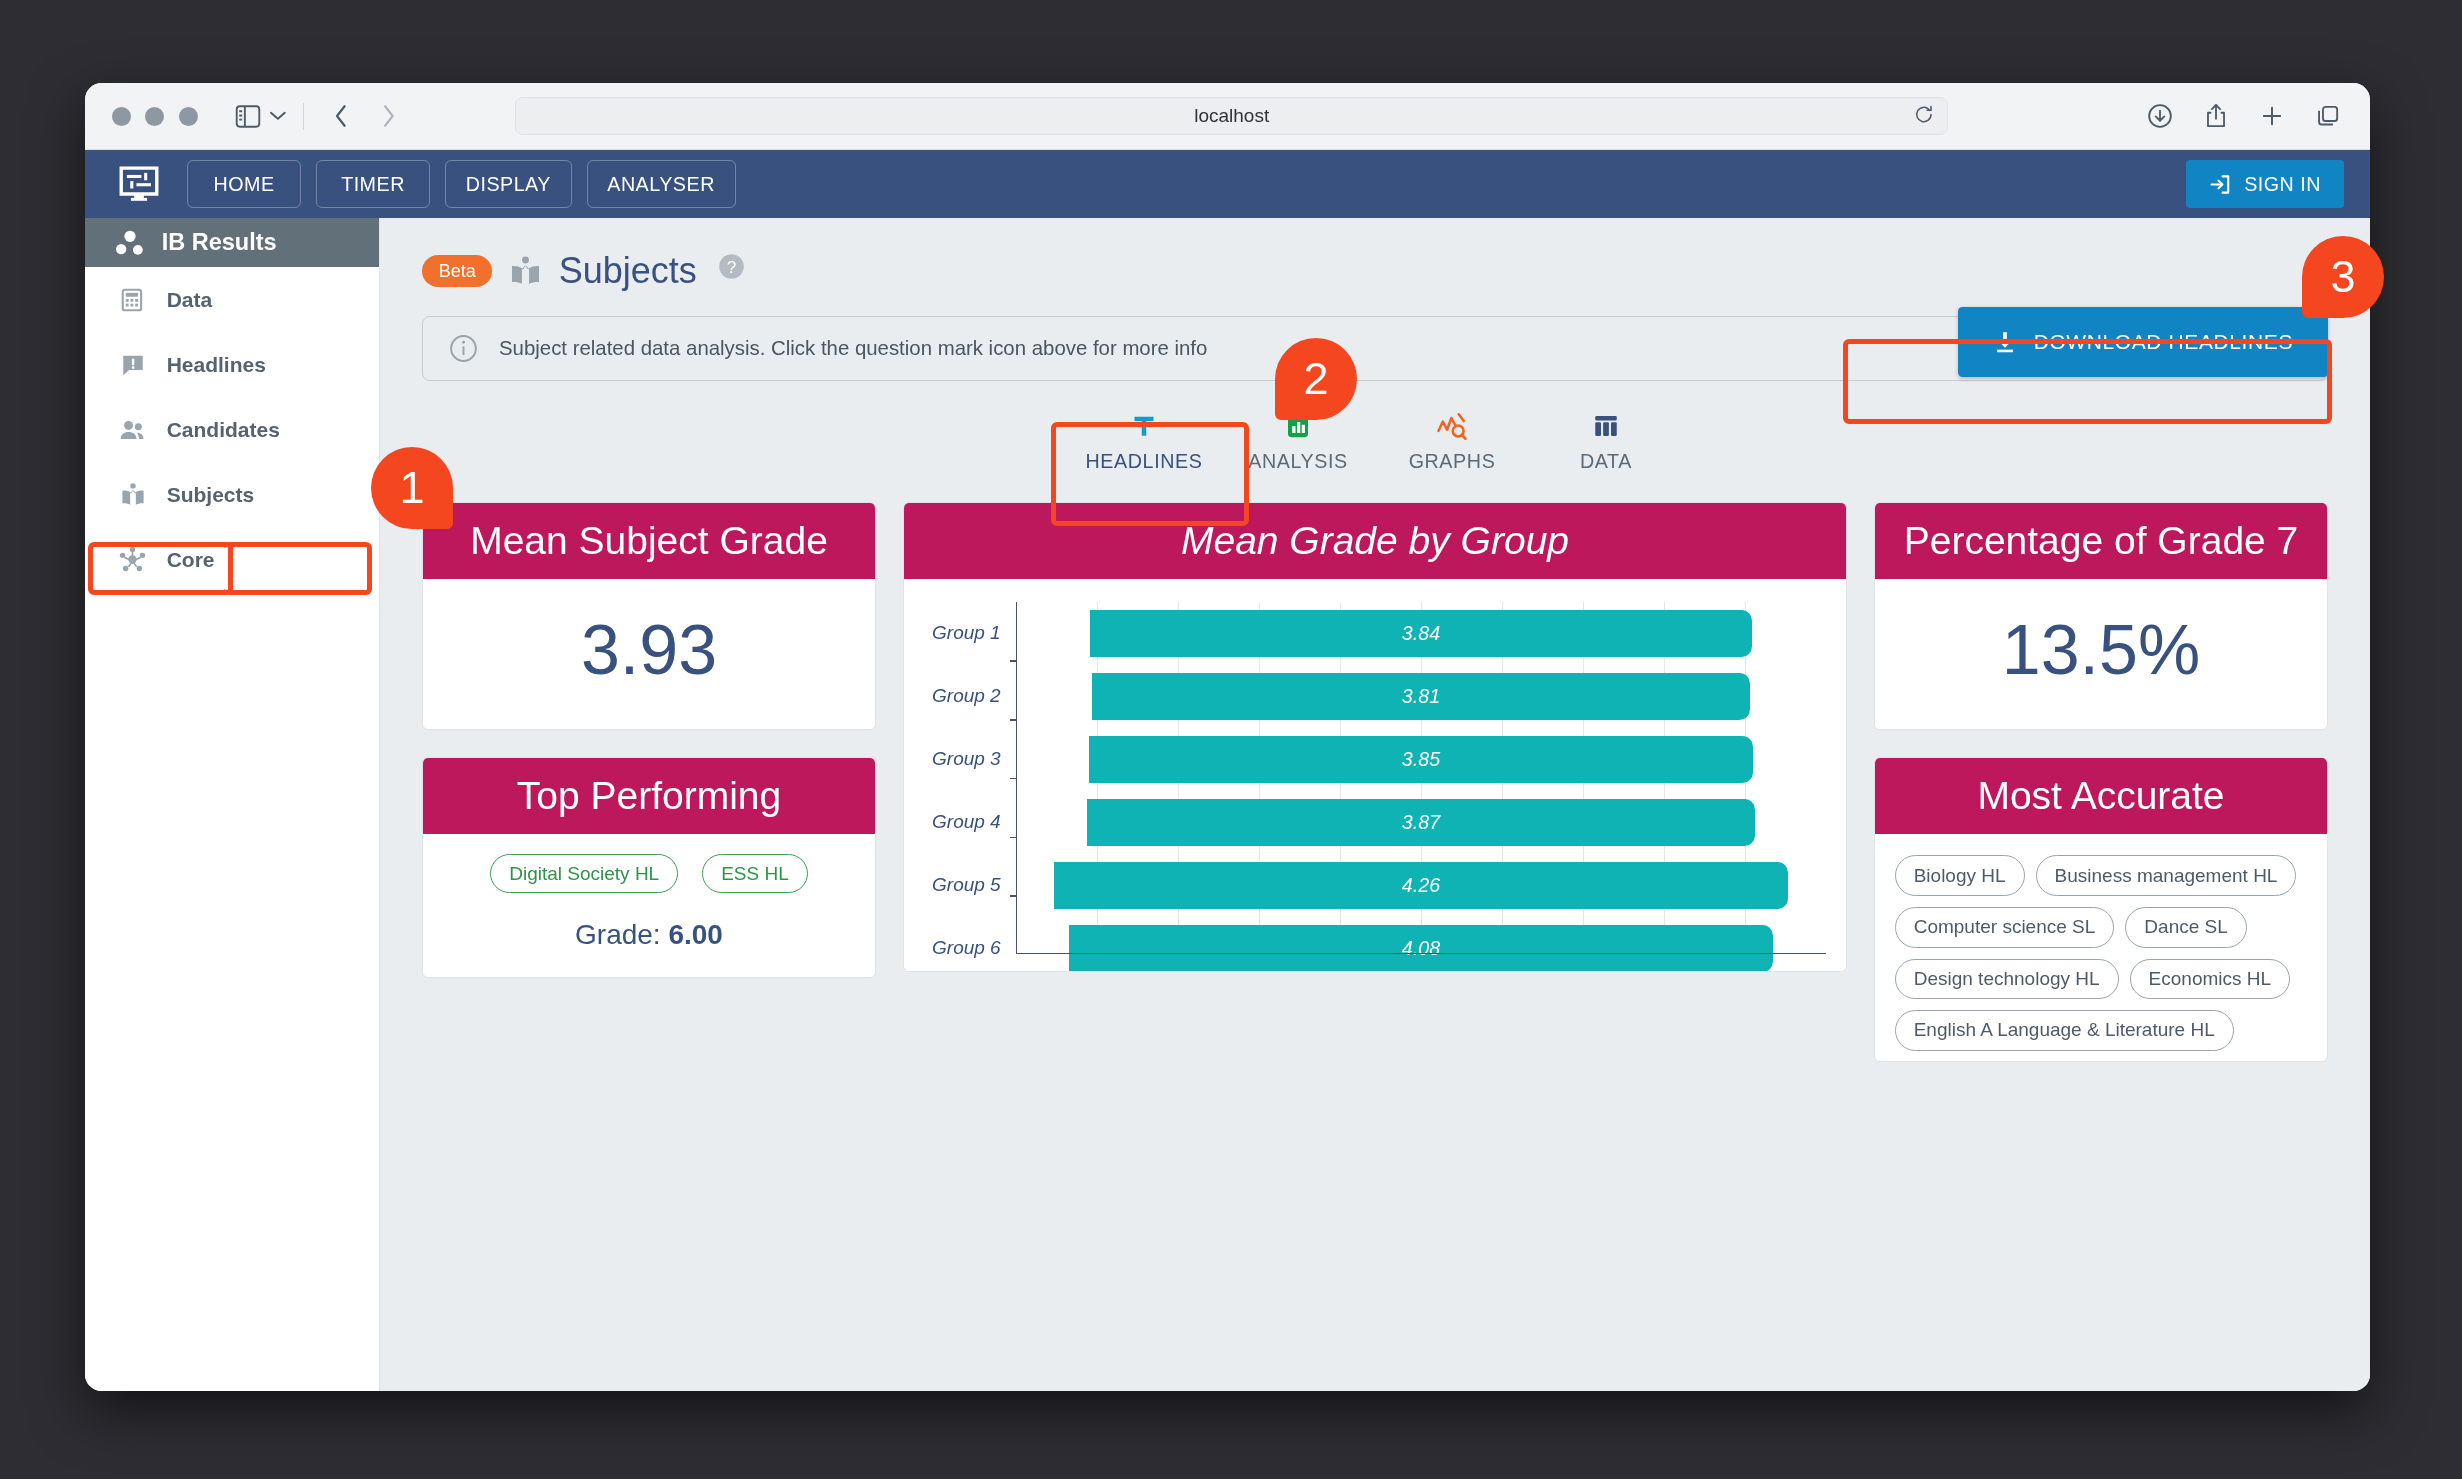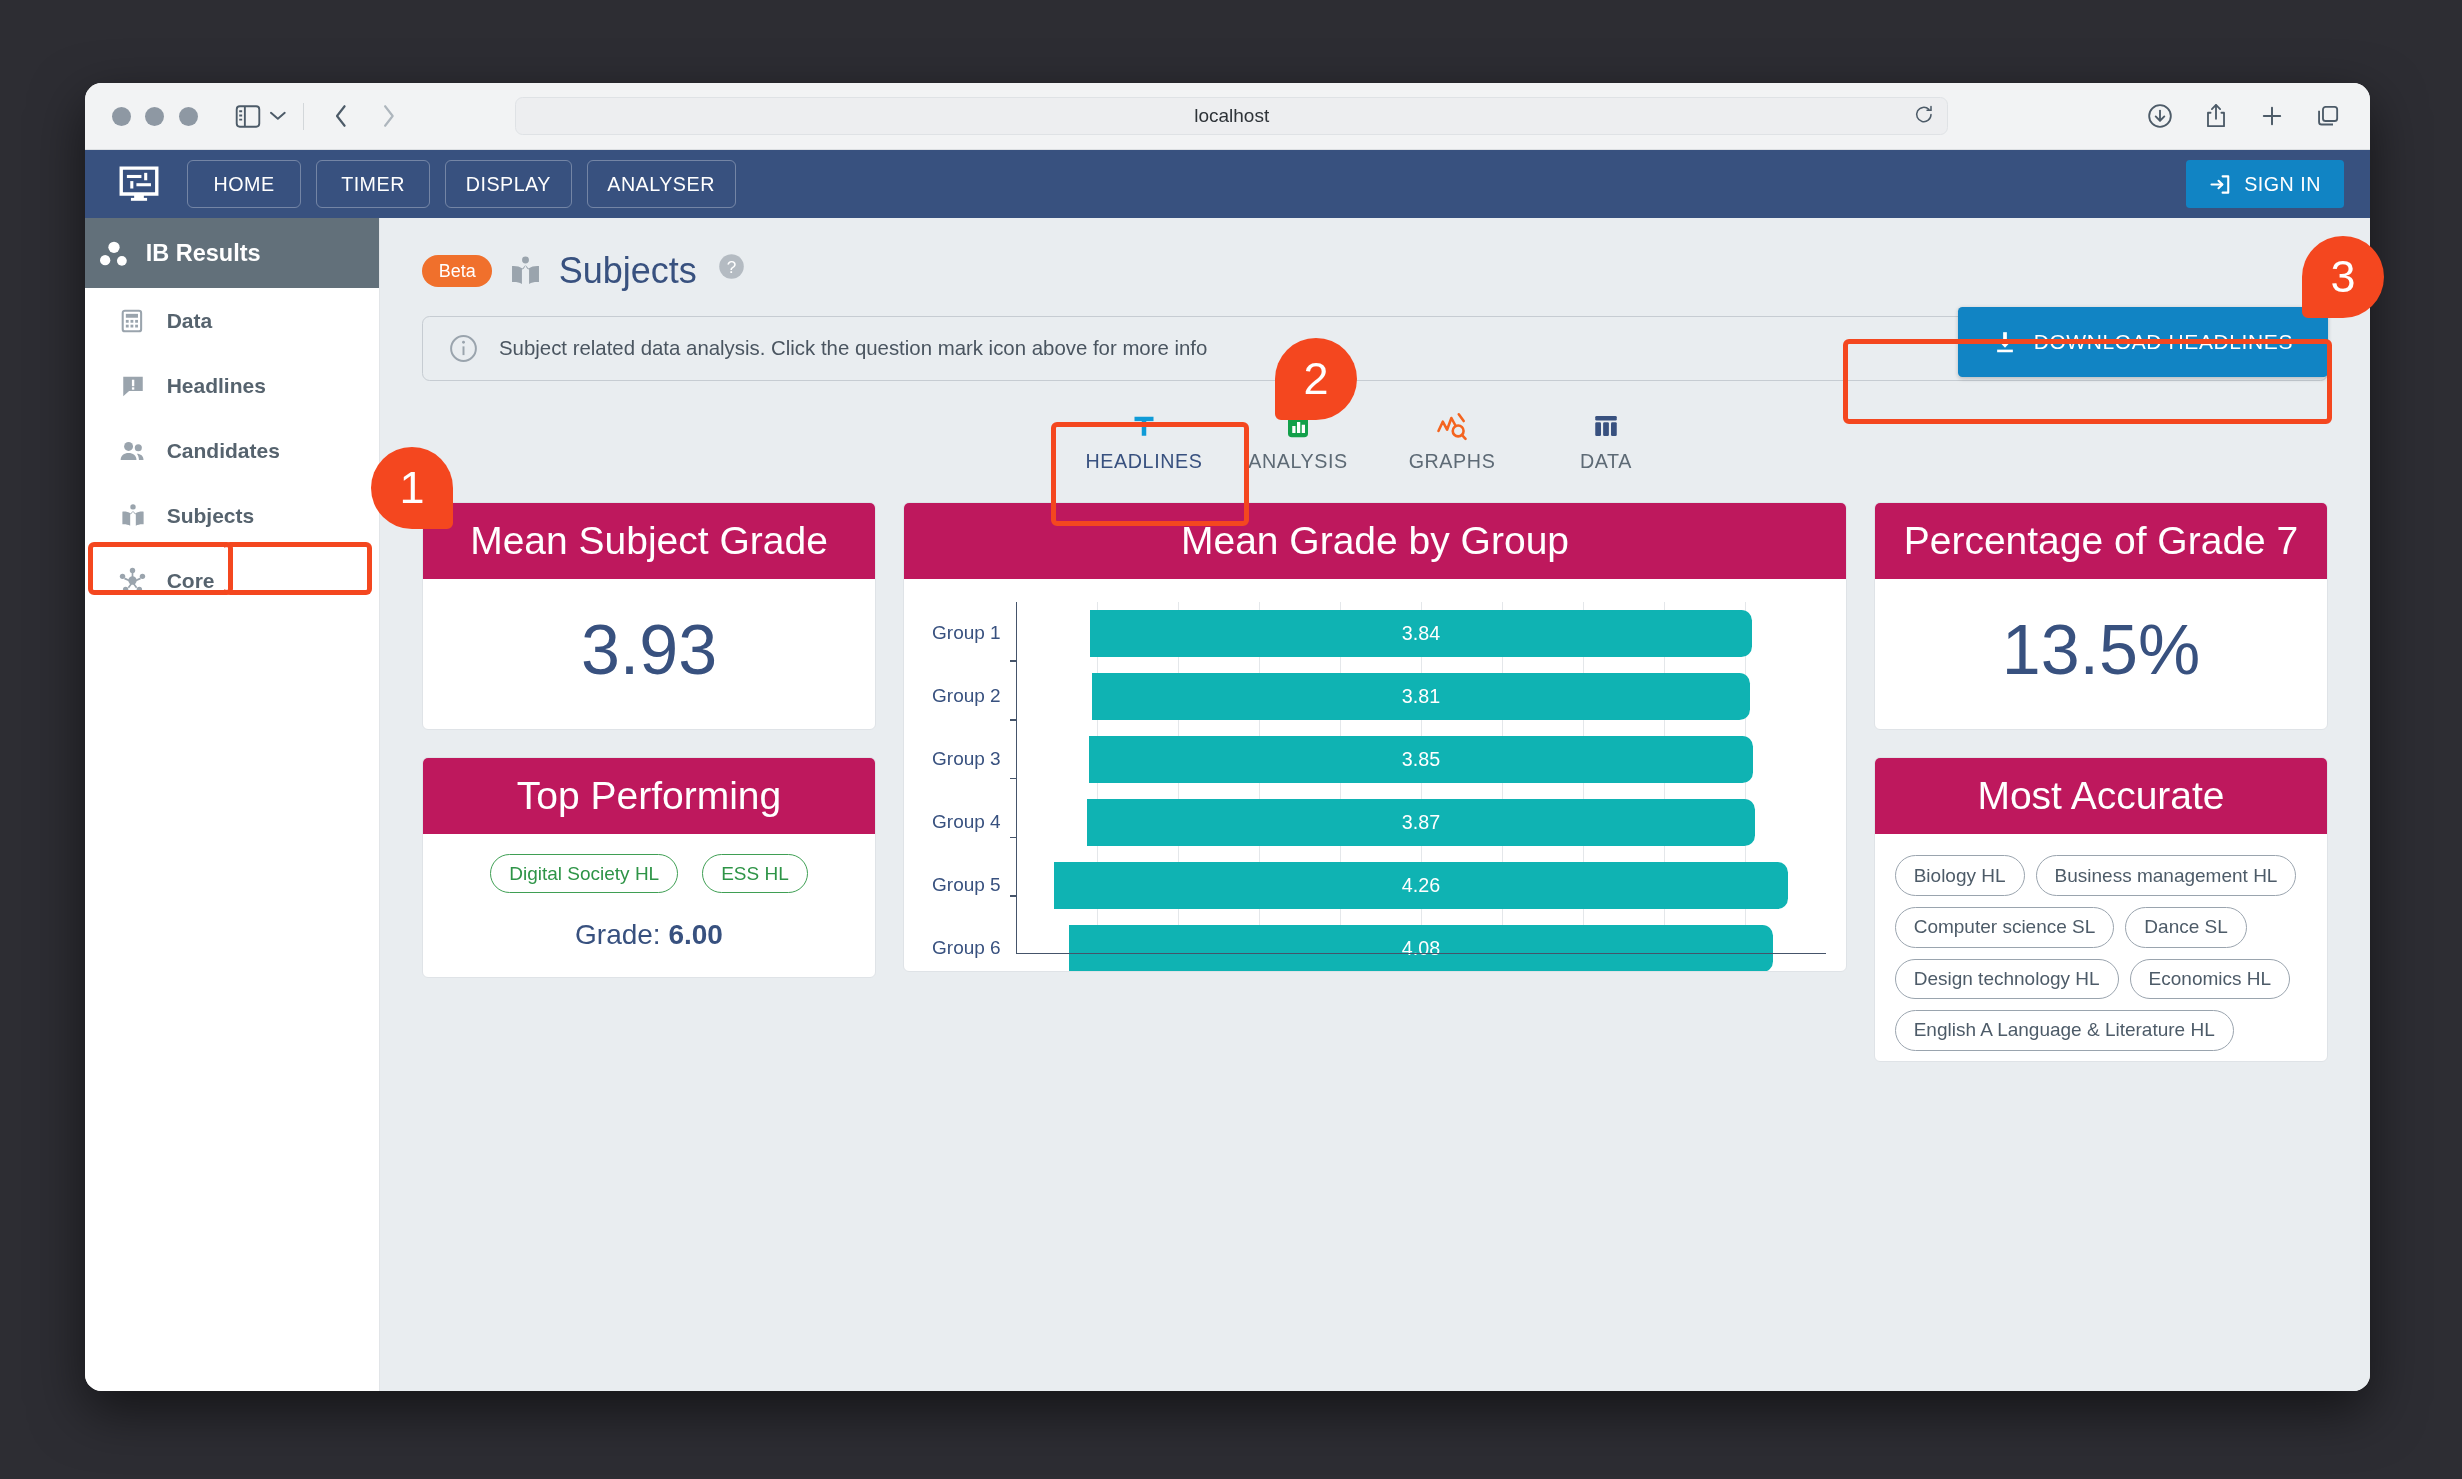--- a/index.html
+++ b/index.html
@@ -108,24 +108,24 @@
     font-family: "Liberation Sans", sans-serif;
     cursor: pointer;
   }
 
   
   #app-body { display: flex; height: calc(1308px - 67px - 68px); }
 
   
   #sidebar { width: 295px; flex: none; background: #ffffff; border-right: 0.8px solid #e2e5e8; }
   #sidebar-header {
-    height: 70px;
+    height: 49px;
     background: #62707a;
     display: flex; align-items: center; gap: 16.7px;
-    padding-left: 14px;
+    padding-left: 30px;
     color: #ffffff;
     font-size: 23.5px;
     font-weight: bold;
   }
   .side-item {
     height: 65px;
     display: flex; align-items: center; gap: 19.7px;
     padding-left: 33px;
     color: #56636e;
     font-size: 21px;
@@ -166,21 +166,21 @@
     display: flex; flex-direction: column; align-items: center; justify-content: center;
     gap: 9px;
     cursor: pointer;
   }
   .tab-label { font-size: 19.7px; letter-spacing: 0.6px; color: #5d6a75; }
   .tab.active .tab-label { color: #38517f; }
 
   
   #dash { display: flex; gap: 27px; padding: 18px 42px 0 42px; align-items: flex-start; }
   #col-left { width: 454px; flex: none; display: flex; flex-direction: column; gap: 27px; }
-  #col-mid { flex: 1; }
+  #col-mid { flex: 1; font-style: italic; }
   #col-right { width: 454px; flex: none; display: flex; flex-direction: column; gap: 27px; }
 
   .card { background: #ffffff; border: 0.8px solid #dfe3e7; border-radius: 6px; overflow: hidden; }
   .card-head {
     background: #be185d; color: #ffffff;
     height: 76px;
     display: flex; align-items: center; justify-content: center;
     font-size: 39px;
   }
   .card-body { padding: 19.7px 21px 26px 21px; }

